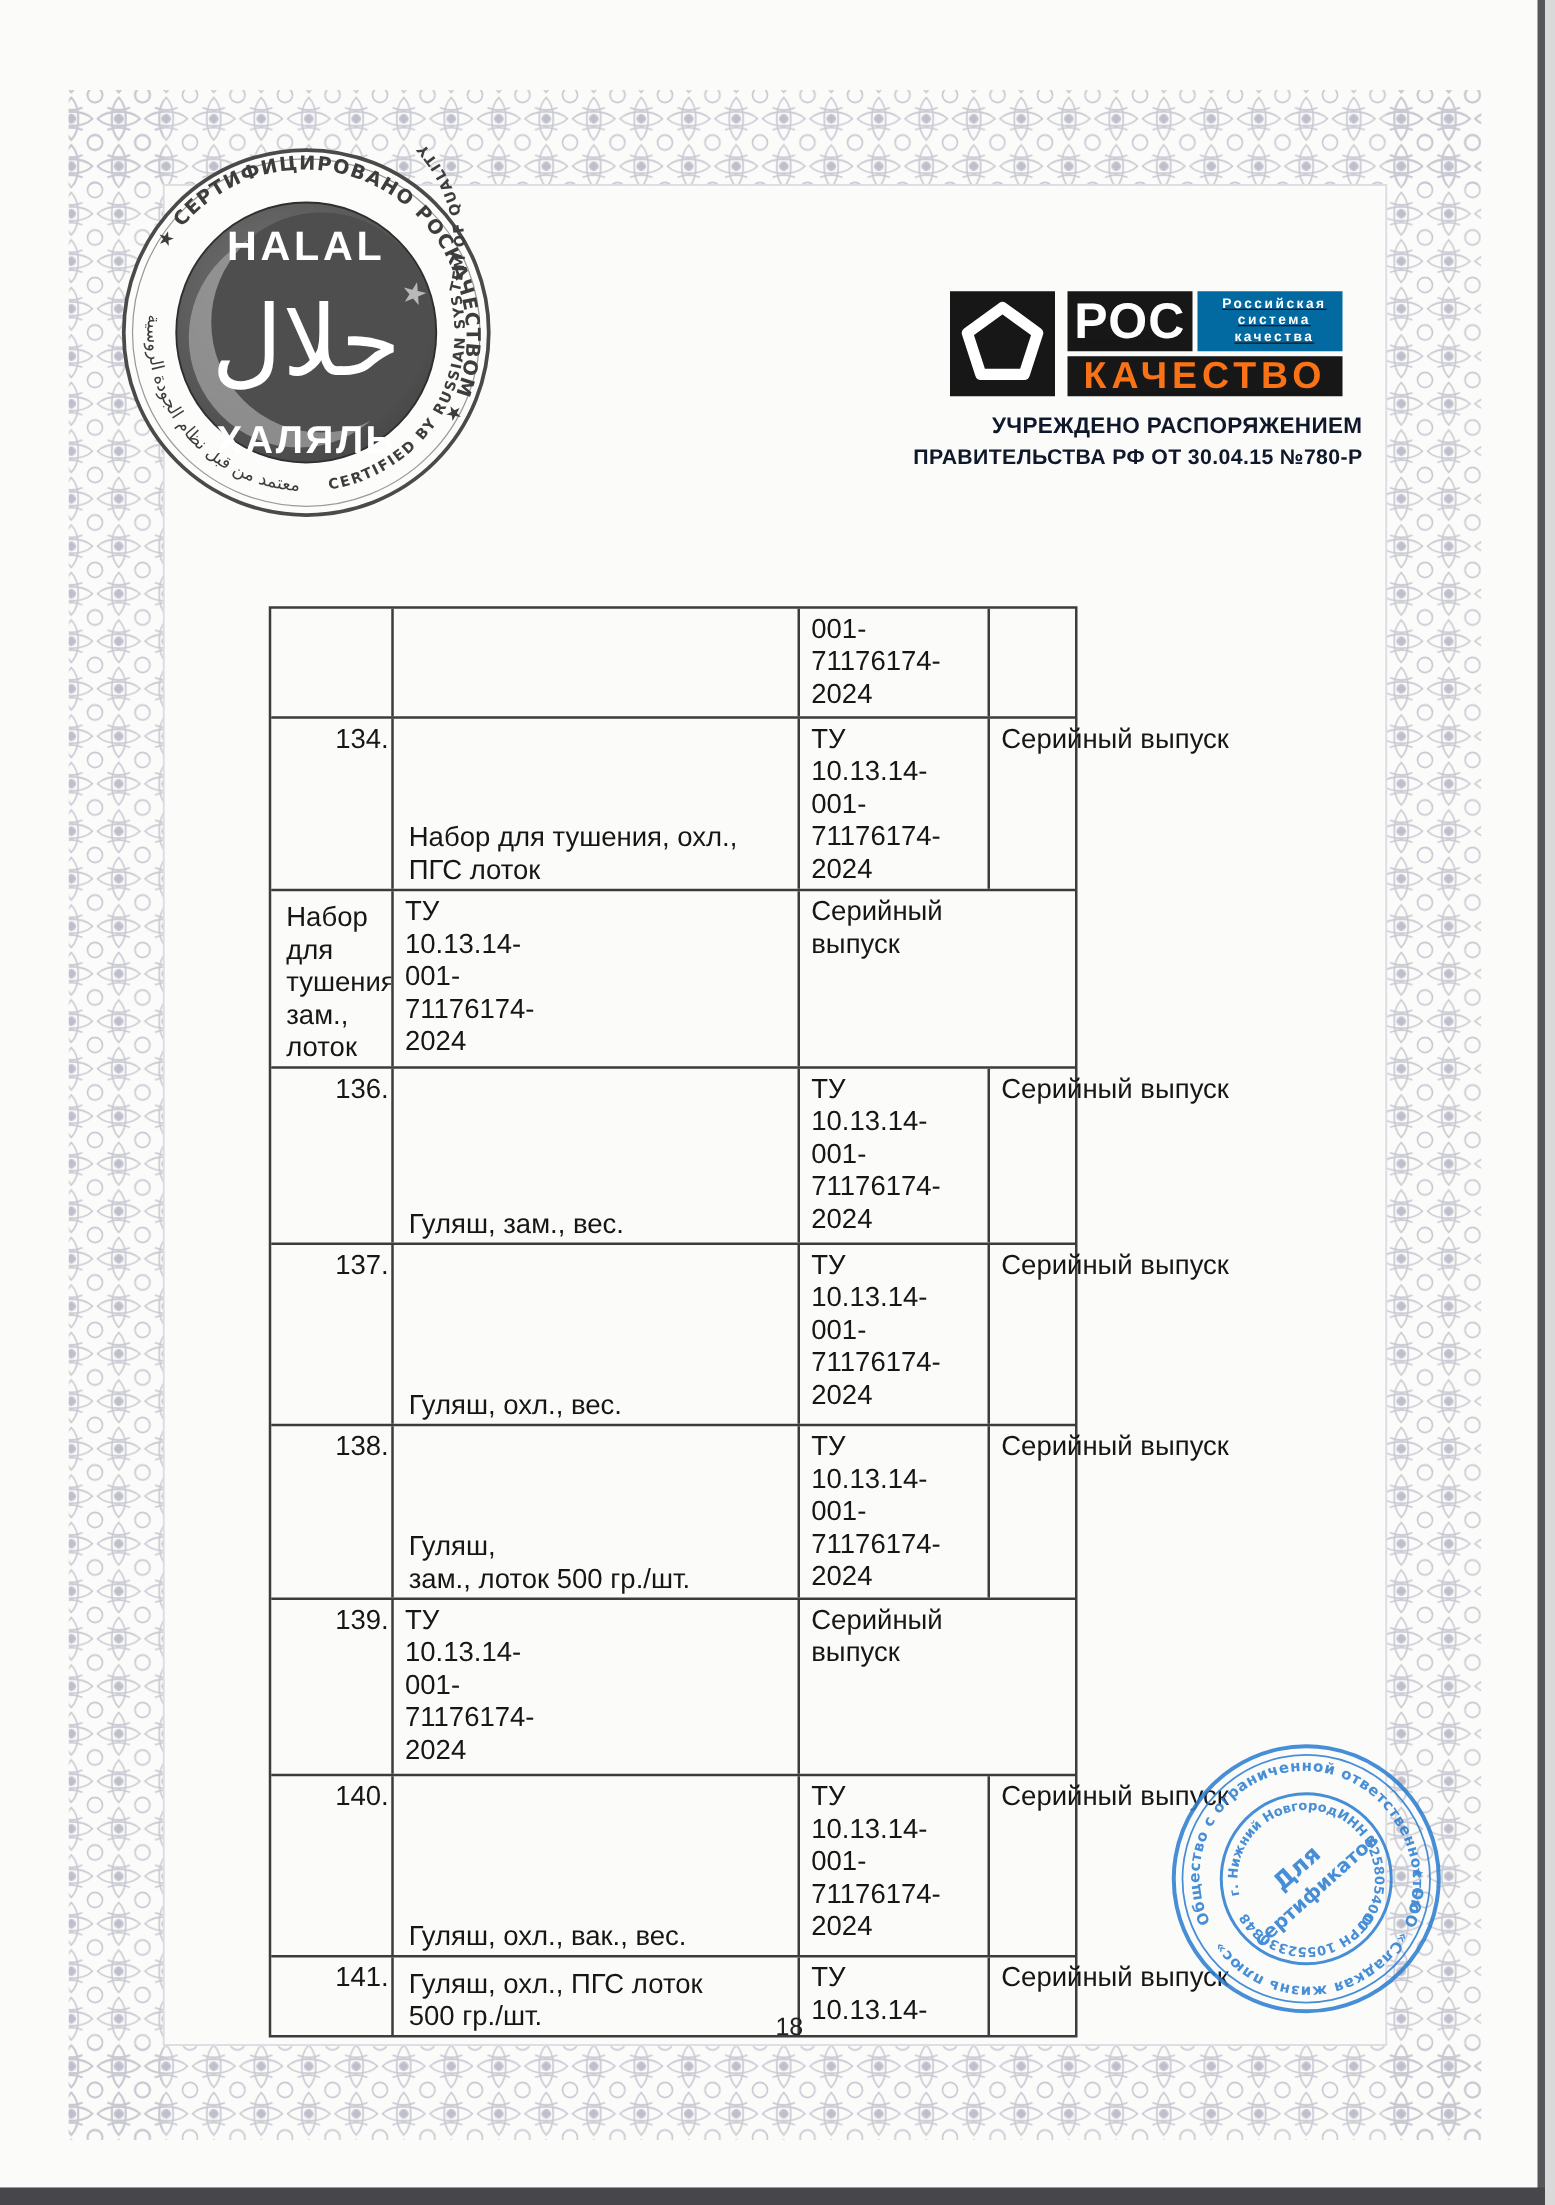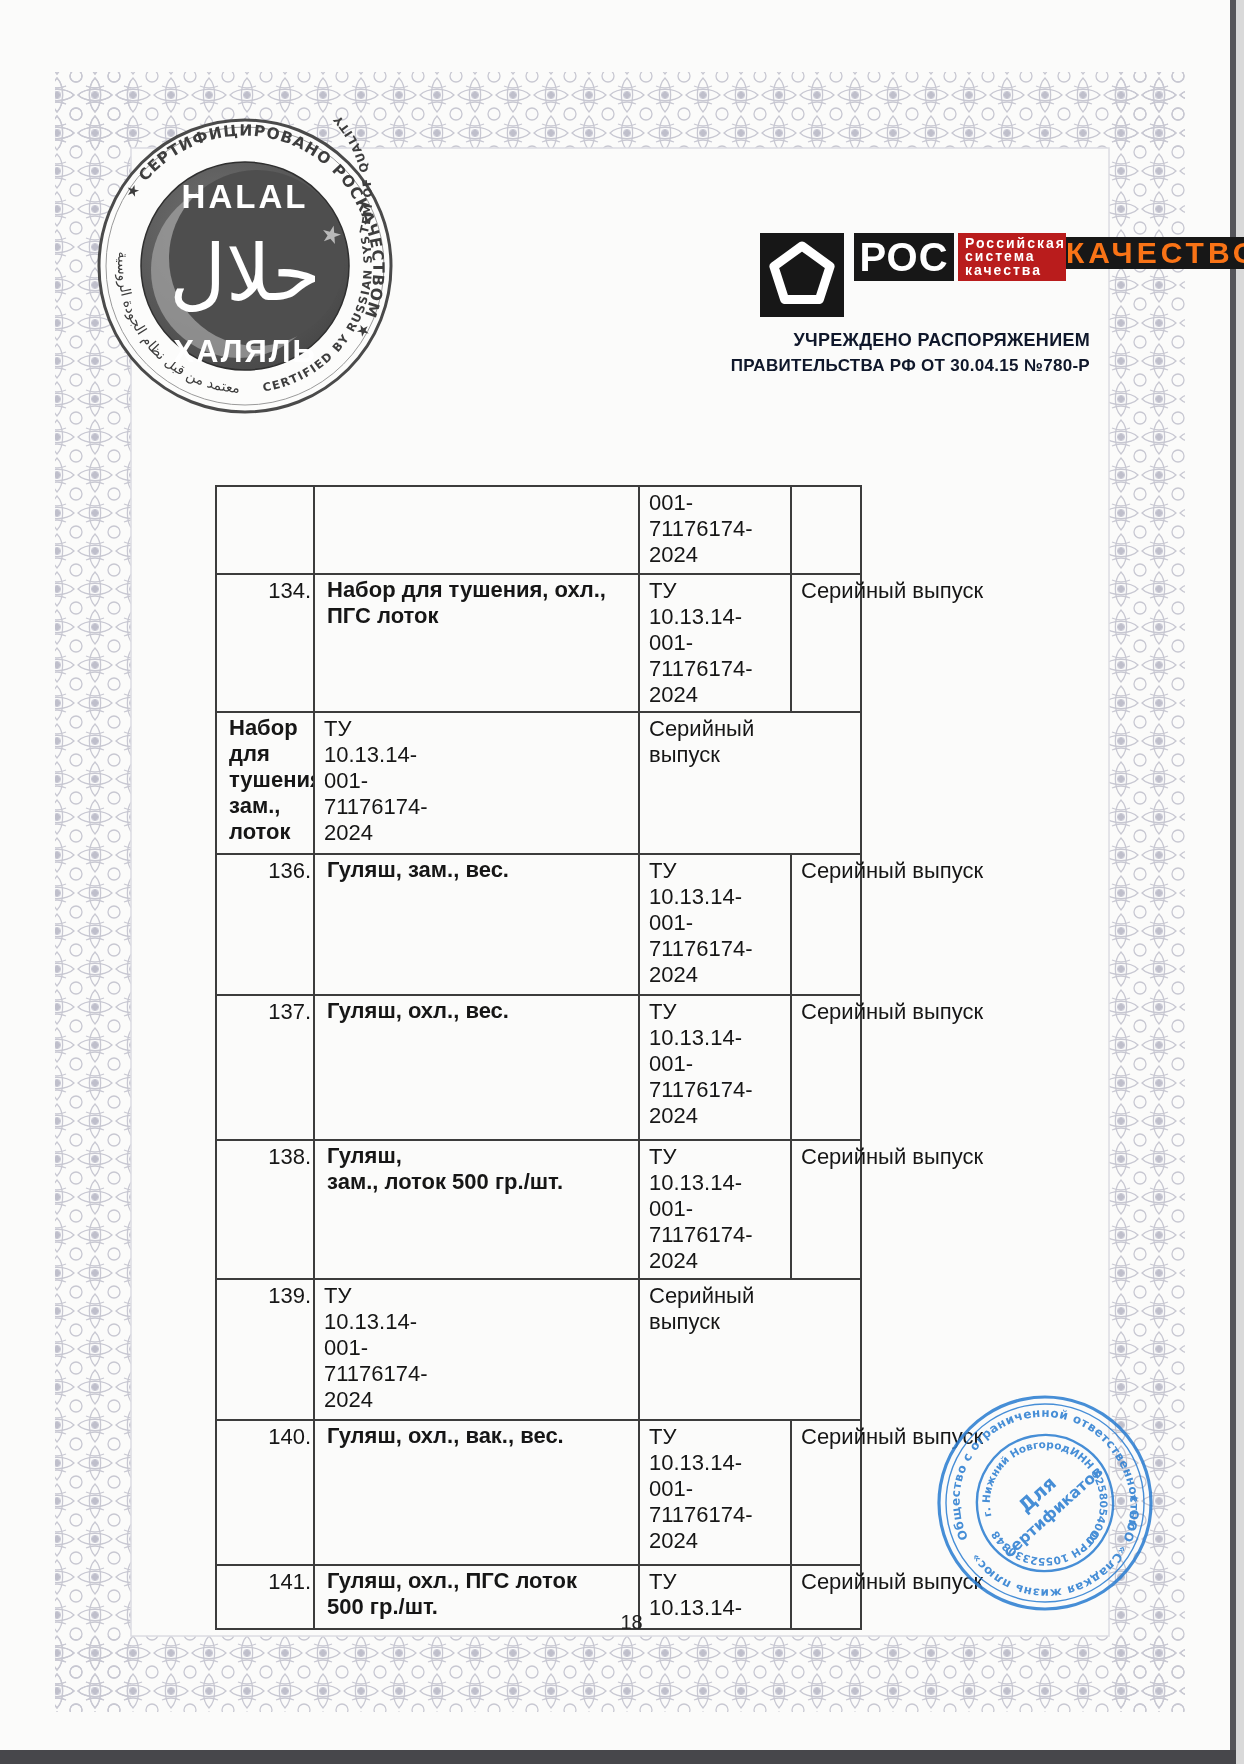--- a/index.html
+++ b/index.html
@@ -11,40 +11,40 @@
   .scan-edge-right{position:absolute;left:1230px;top:0;width:6px;height:1764px;background:#55555a;}
   .scan-edge-right-outer{position:absolute;left:1236px;top:0;width:8px;height:1764px;background:#d9d9d9;}
   .scan-edge-bottom{position:absolute;left:0;top:1750px;width:1236px;height:14px;background:#47474b;}
 
   .lace-svg{position:absolute;left:0;top:0;}
 
   .halal-badge{position:absolute;left:95px;top:116px;width:300px;height:300px;}
 
   .rosk-logo{position:absolute;left:760px;top:233px;width:330px;display:flex;gap:10px;}
   .rosk-pentagon-box{width:84px;height:84px;background:#171717;flex:0 0 auto;}
-  .rosk-text-block{width:220px;display:flex;}
+  .rosk-text-block{width:220px;display:flex;flex-direction:column;text-decoration:underline;}
   .rosk-row1{display:flex;gap:4px;height:48px;}
   .rosk-ros{width:100px;background:#171717;color:#fff;font-weight:bold;font-size:40px;
     display:flex;align-items:center;justify-content:center;letter-spacing:1px;}
-  .rosk-sub{flex:1;background:#b91c1c;color:#fff;font-weight:bold;font-size:14px;
-    display:flex;flex-direction:column;justify-content:center;padding-left:7px;letter-spacing:2px;line-height:13.5px;}
+  .rosk-sub{flex:1;background:#0369a1;color:#fff;font-weight:bold;font-size:11px;
+    display:flex;flex-direction:column;justify-content:center;padding-left:7px;letter-spacing:2px;line-height:13.5px;align-items:center;}
   .rosk-kach{margin-top:4px;height:32px;background:#171717;color:#f97316;font-weight:bold;font-size:30px;
     display:flex;align-items:center;justify-content:center;letter-spacing:4px;}
   .rosk-decree{position:absolute;left:660px;top:328px;width:430px;text-align:right;
     font-size:18px;font-weight:bold;color:#0f172a;line-height:25px;letter-spacing:.3px;}
   .rosk-decree .line2{font-size:17px;}
 
   .cert-table{position:absolute;left:215px;top:485px;width:647px;
     border:2px solid #3c3c3c;box-sizing:border-box;background:transparent;}
   .t-row{display:grid;grid-template-columns:96px 325px 152px 218px;border-top:2px solid #3c3c3c;}
   .t-row:first-child{border-top:none;}
   .t-cell{border-left:2px solid #3c3c3c;font-size:22px;line-height:26px;overflow:hidden;box-sizing:border-box;}
   .t-cell:first-child{border-left:none;}
   .c-num{text-align:right;padding:3px 2px 0 0;}
-  .c-name{display:flex;align-items:flex-start;padding:2px 8px 2px 12px;font-weight:bold;}
+  .c-name{display:flex;align-items:flex-end;padding:2px 8px 2px 12px;}
   .c-name span{white-space:pre-line;}
   .c-tu{padding:3px 4px 0 9px;white-space:pre-line;}
   .c-serial{padding:3px 4px 0 9px;}
 
   .page-number{position:absolute;left:215px;top:1611px;width:833px;text-align:center;
     font-size:20px;color:#222;}
 
   .stamp{position:absolute;left:927px;top:1385px;width:236px;height:236px;opacity:.88;}
 </style>
 </head>

